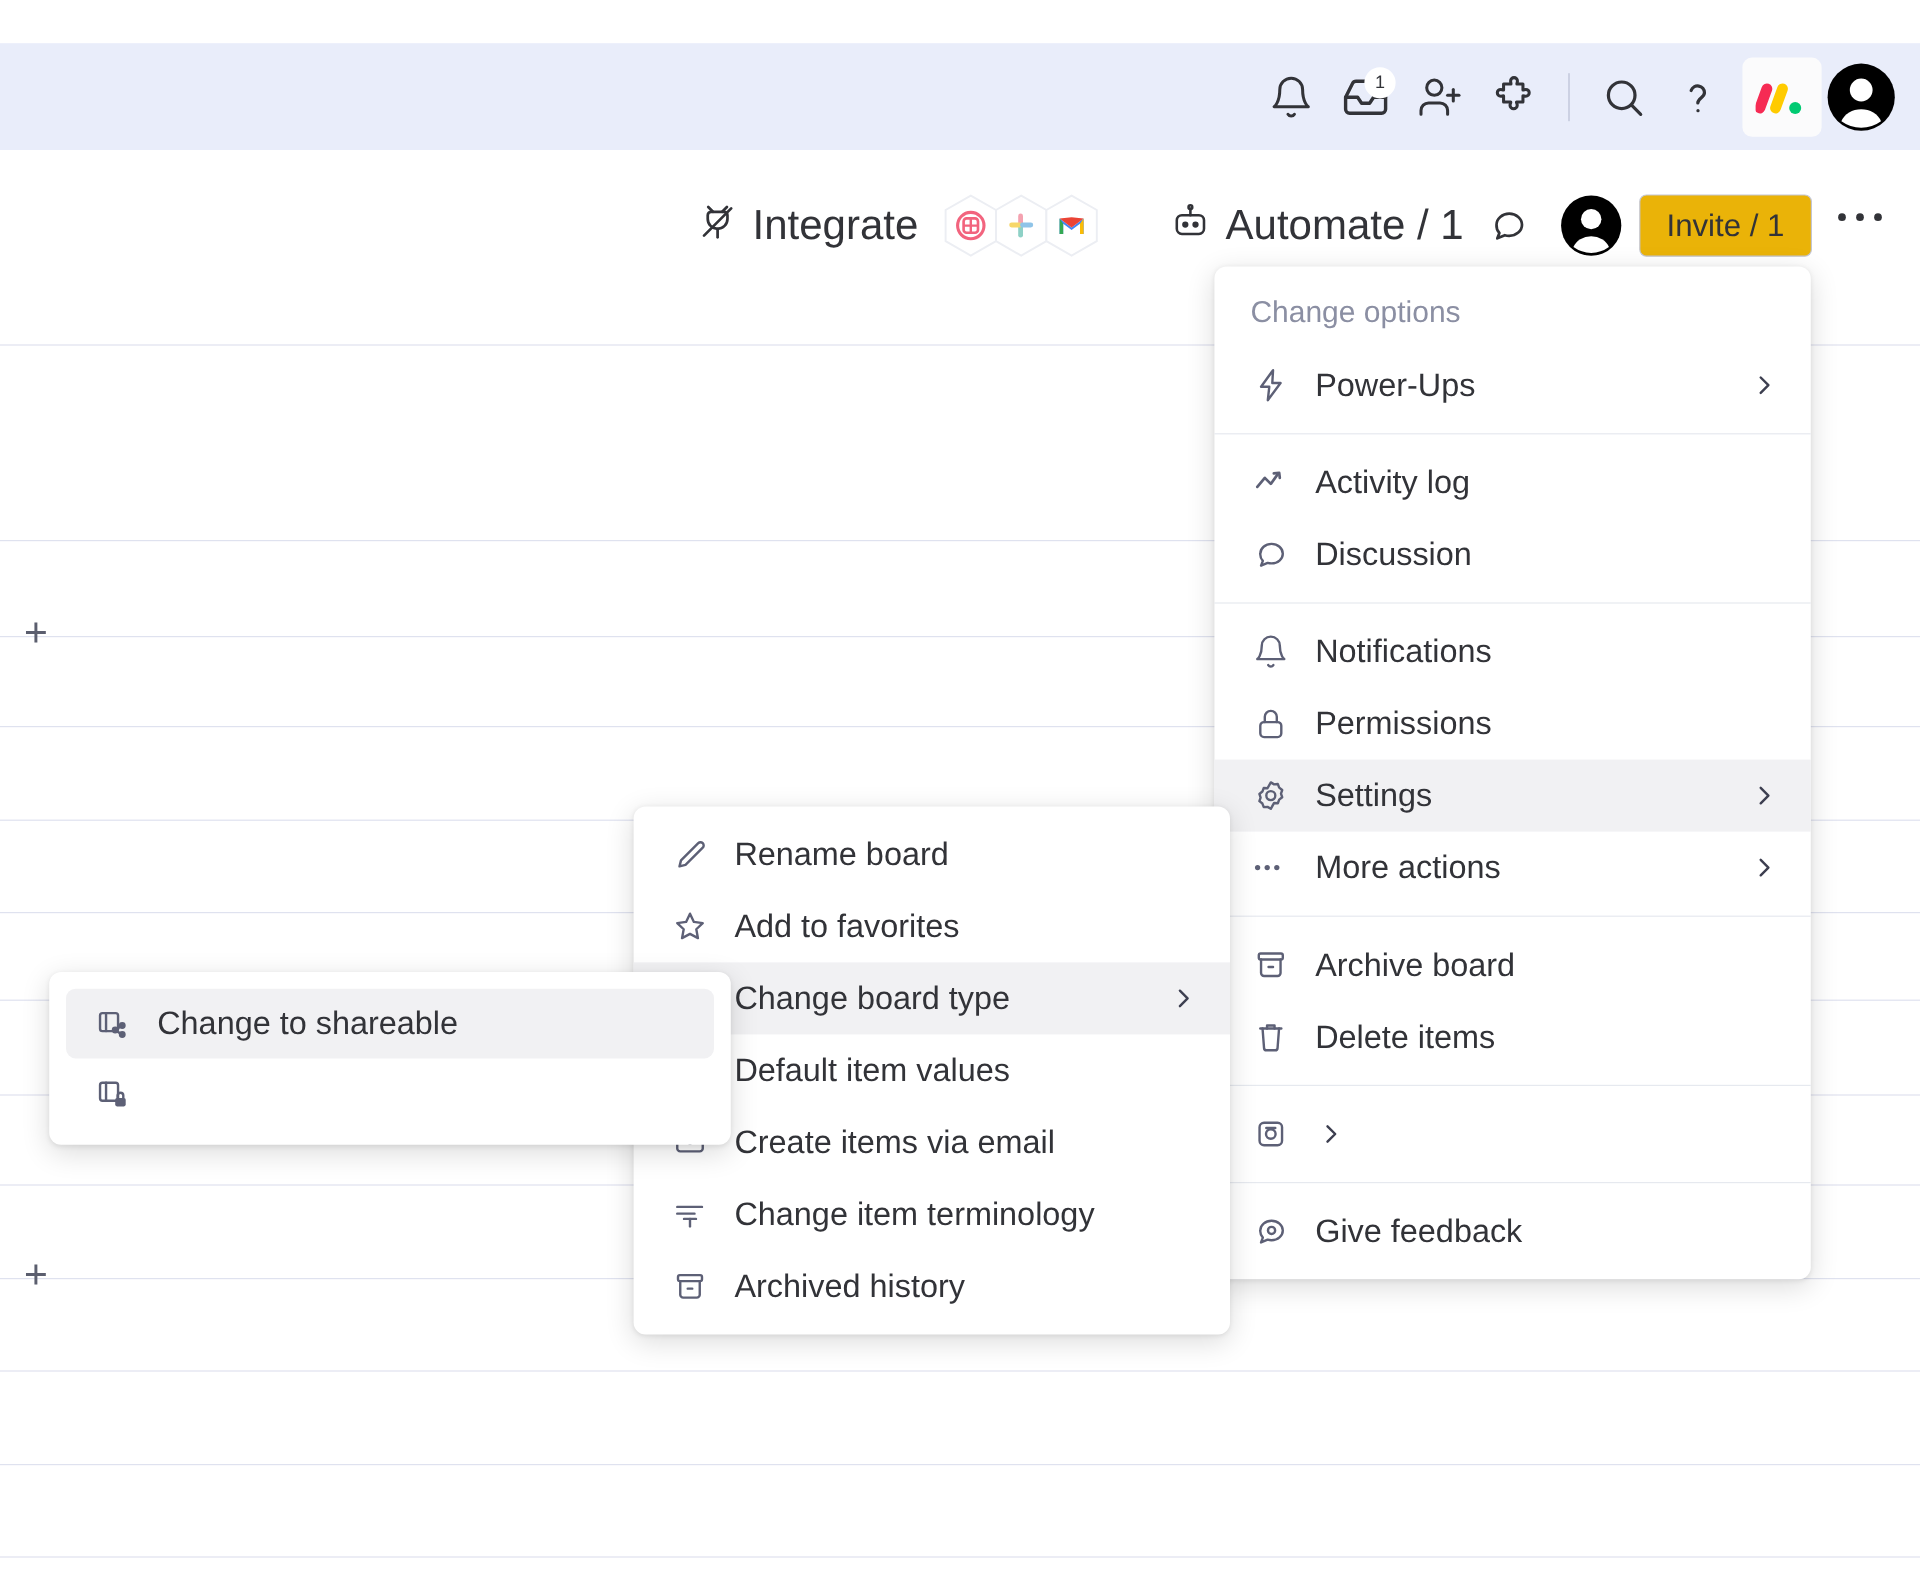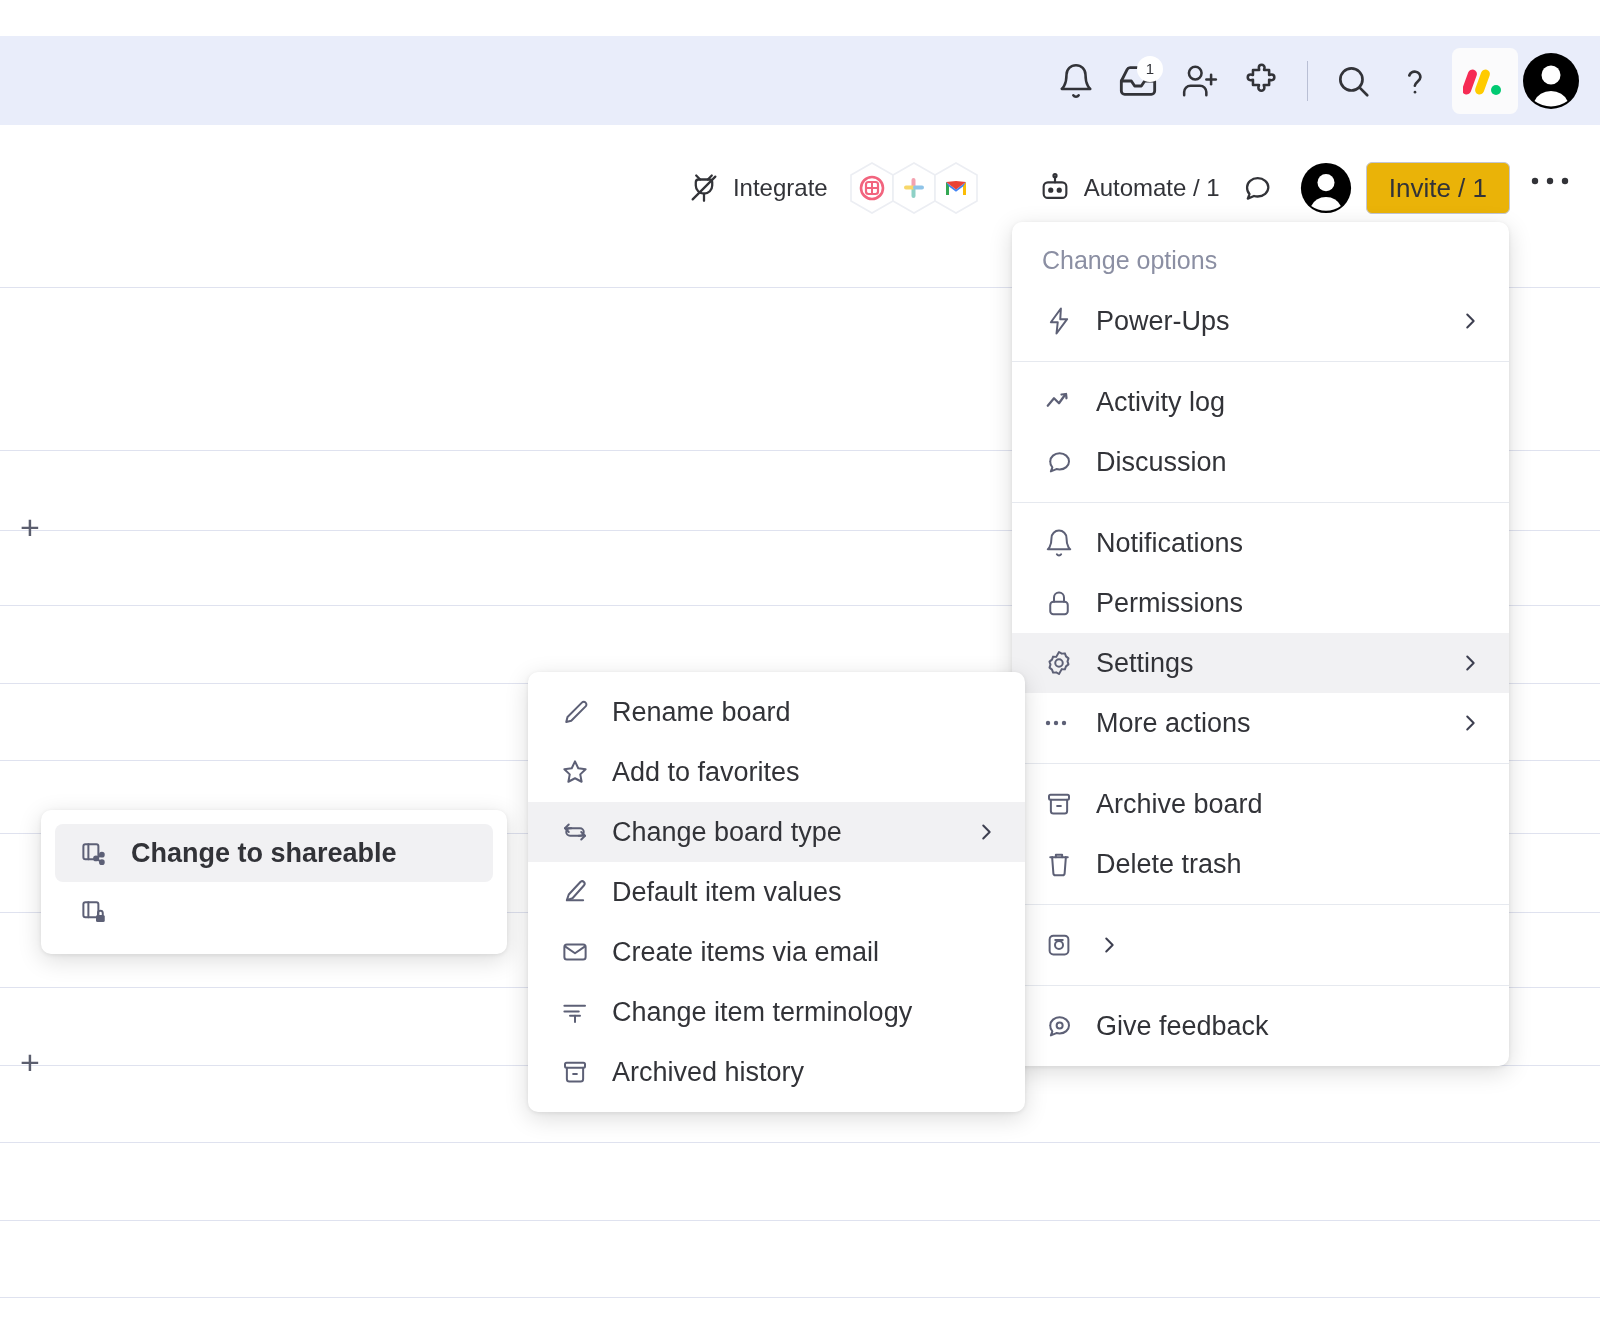--- a/index.html
+++ b/index.html
@@ -90,25 +90,24 @@
     width: 1600px;
     height: 66px;
     display: flex;
     align-items: center;
     justify-content: flex-end;
     padding-right: 22px;
     box-sizing: border-box;
   }
   .tb-item {
     display: flex;
-    align-items: center;
     gap: 12px;
     padding: 6px 10px;
     border-radius: 6px;
-    font-size: 24px;
+    font-size: 35px;
     color: #323338;
     white-space: nowrap;
   }
   .hex-stack {
     display: flex;
     align-items: center;
     margin-left: 10px;
   }
   .hex {
     width: 48px;
@@ -239,23 +238,22 @@
     width: 497px;
   }
   #menu-settings {
     left: 528px;
     top: 672px;
     width: 497px;
   }
   #menu-board-type {
     left: 41px;
     top: 810px;
-    width: 466px;
+    width: 568px;
     padding: 14px 0;
-    font-weight: bold;
   }
   #menu-board-type .menu-item {
     margin: 0 14px;
     padding-left: 22px;
     border-radius: 8px;
     height: 58px;
   }
 
   svg { display: block; }
 </style>
@@ -562,21 +560,21 @@
   </div>
 
   <div class="menu-item">
     <span class="mi-icon">
       <svg width="30" height="30" viewBox="0 0 24 24" fill="none" stroke="#5d6076" stroke-width="1.6" stroke-linecap="round" stroke-linejoin="round">
         <path d="M5 6.5h14"></path>
         <path d="M9.5 6.5V4.5h5v2"></path>
         <path d="M6.5 6.5l1 13a1.6 1.6 0 0 0 1.6 1.5h5.8a1.6 1.6 0 0 0 1.6-1.5l1-13"></path>
       </svg>
     </span>
-    <span class="mi-label">Delete trash</span>
+    <span class="mi-label">Delete items</span>
   </div>
 
   <div class="menu-sep"></div>
 
   <div class="menu-item">
     <span class="mi-icon">
       <svg width="30" height="30" viewBox="0 0 24 24" fill="none" stroke="#5d6076" stroke-width="1.6" stroke-linecap="round" stroke-linejoin="round">
         <rect x="4.5" y="4.5" width="15" height="15" rx="3"></rect>
         <circle cx="12" cy="12" r="3.2"></circle>
         <line x1="9" y1="8" x2="15" y2="8"></line>

